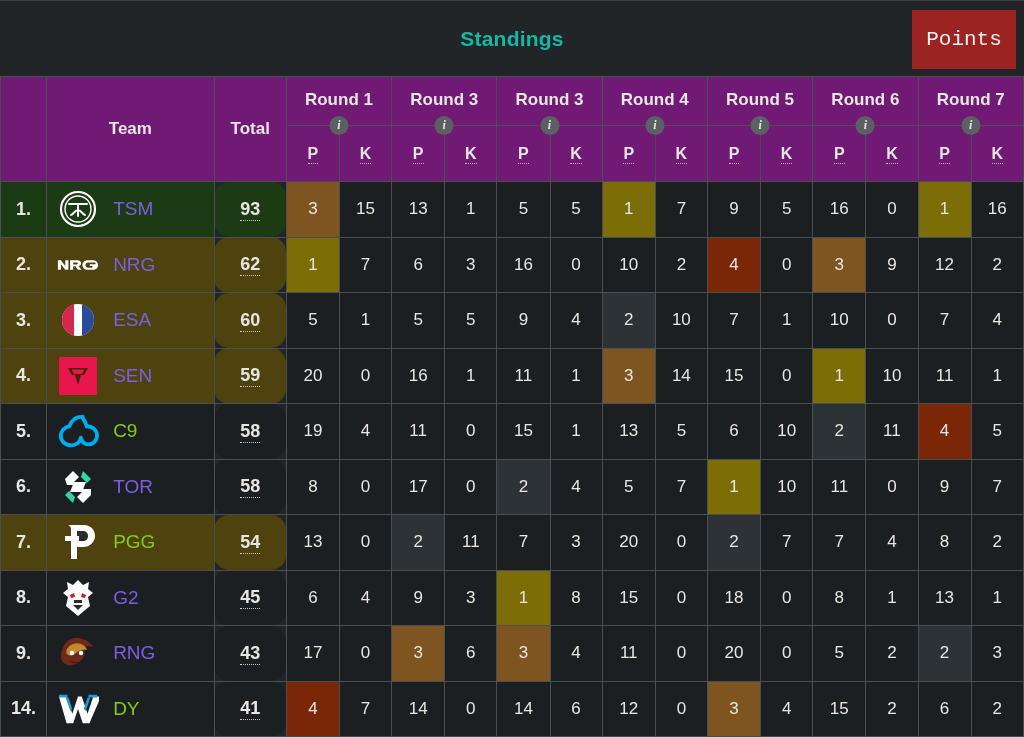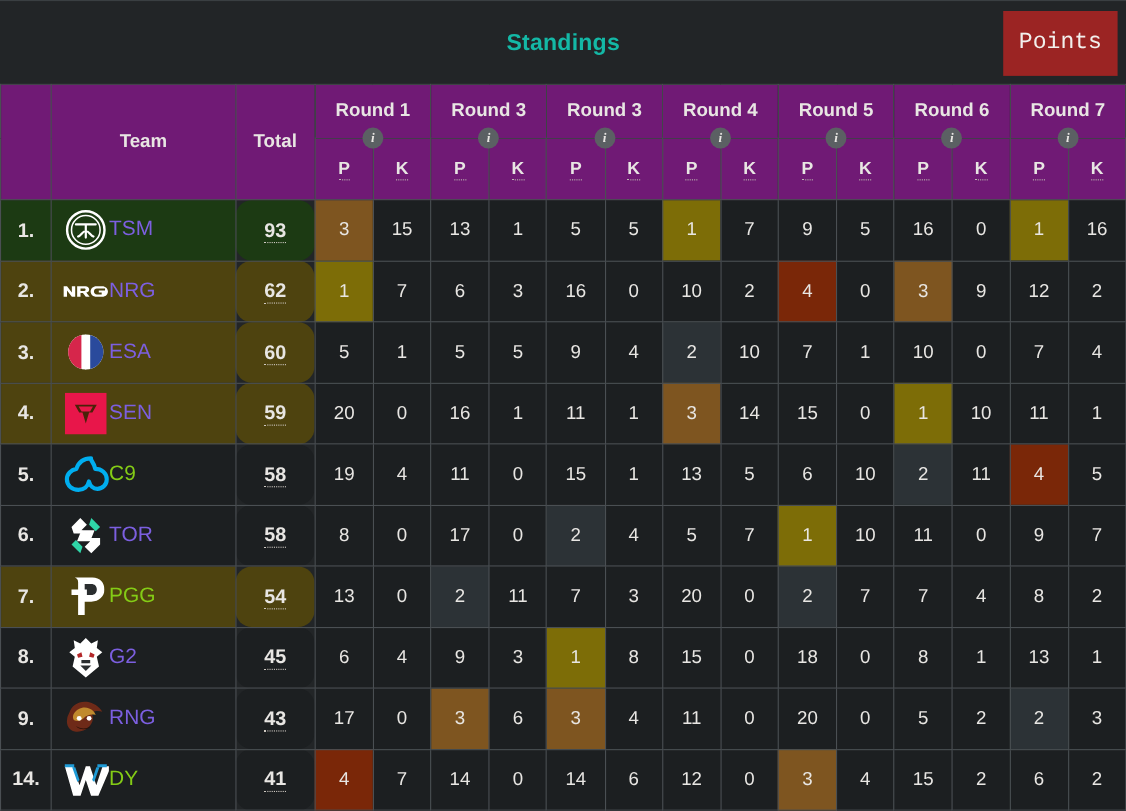--- a/index.html
+++ b/index.html
@@ -133,20 +133,21 @@
     font-size: 18px;
     font-weight: bold;
     color: #e8e6e3;
   }
   .team-cell {
     padding-left: 10px;
   }
   .team-inner {
     display: flex;
     align-items: center;
+    gap: 14px;
   }
   .team-logo {
     width: 42px;
     height: 42px;
     flex: 0 0 42px;
     display: flex;
     align-items: center;
     justify-content: center;
   }
   .team-logo svg { display: block; }

